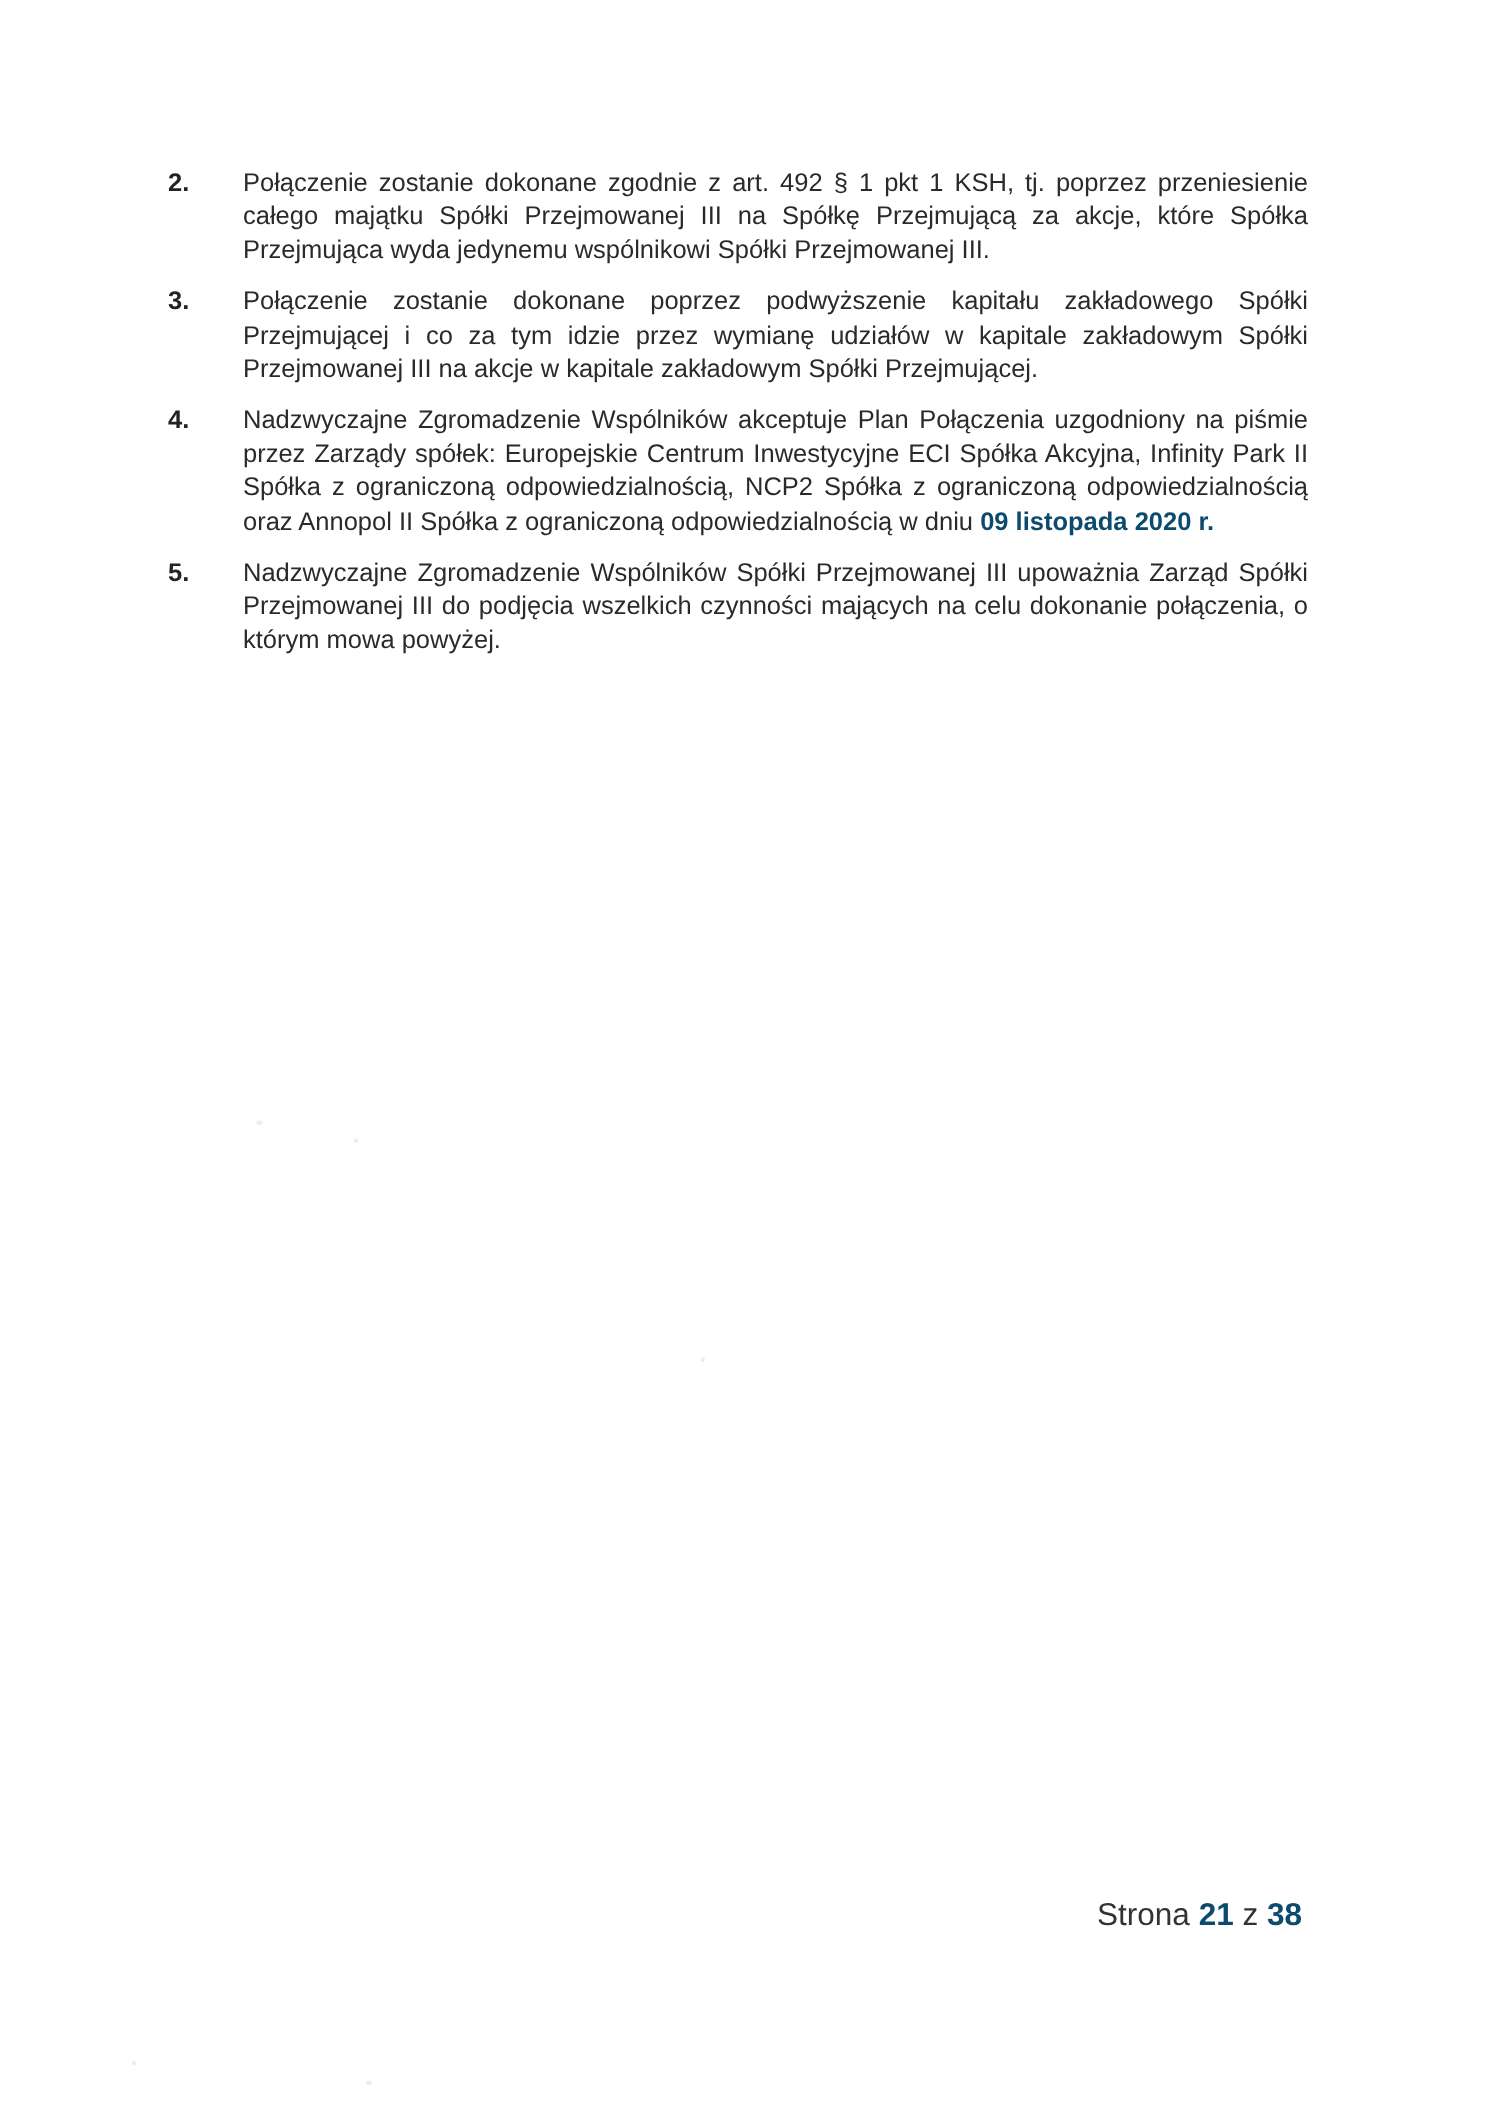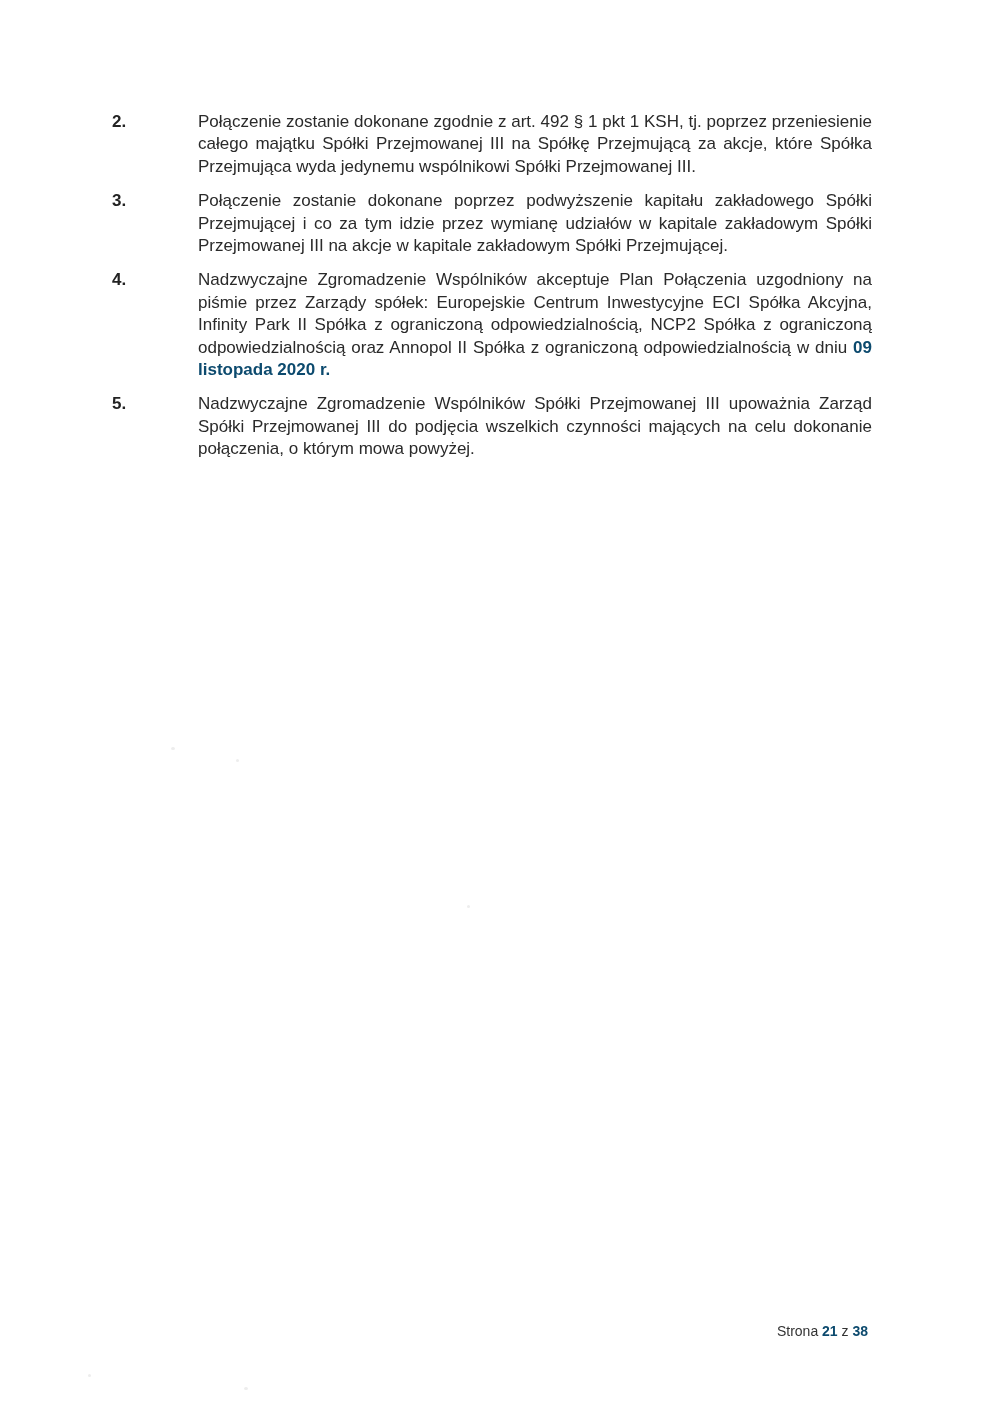--- a/index.html
+++ b/index.html
@@ -39,31 +39,30 @@
     width: 50px;
     flex: 0 0 50px;
     font-weight: bold;
     color: #232323;
   }
   .item .text {
     width: 710px;
     text-align: justify;
     text-justify: inter-word;
     color: #2a2a2a;
-    margin-left: 36px;
   }
   .b {
     font-weight: bold;
     color: #0c4a6e;
   }
   .footer {
     position: absolute;
-    top: 1320px;
+    top: 1266px;
     right: 124px;
-    font-size: 14px;
+    font-size: 21px;
     line-height: 22px;
     color: #333333;
     white-space: nowrap;
   }
   
   .speck {
     position: absolute;
     border-radius: 50%;
     background: #ededed;
   }

